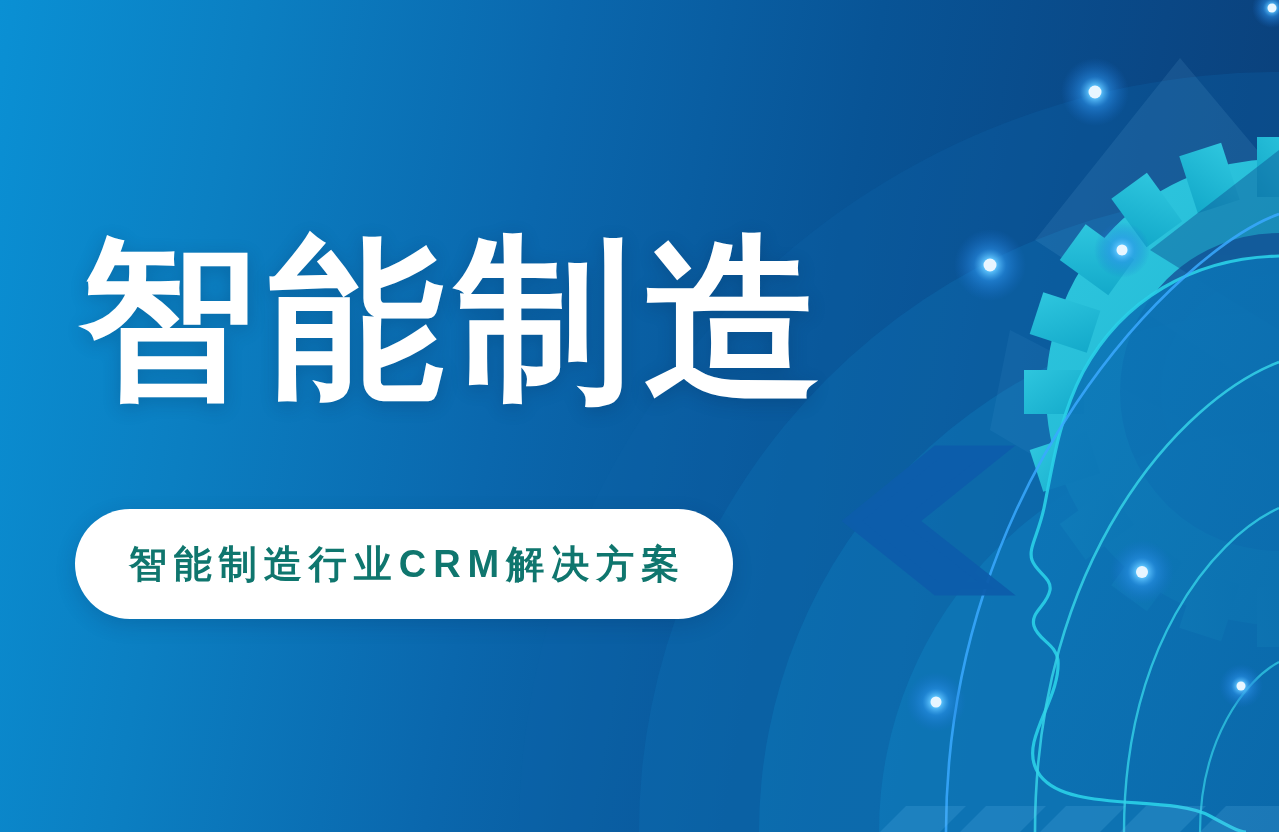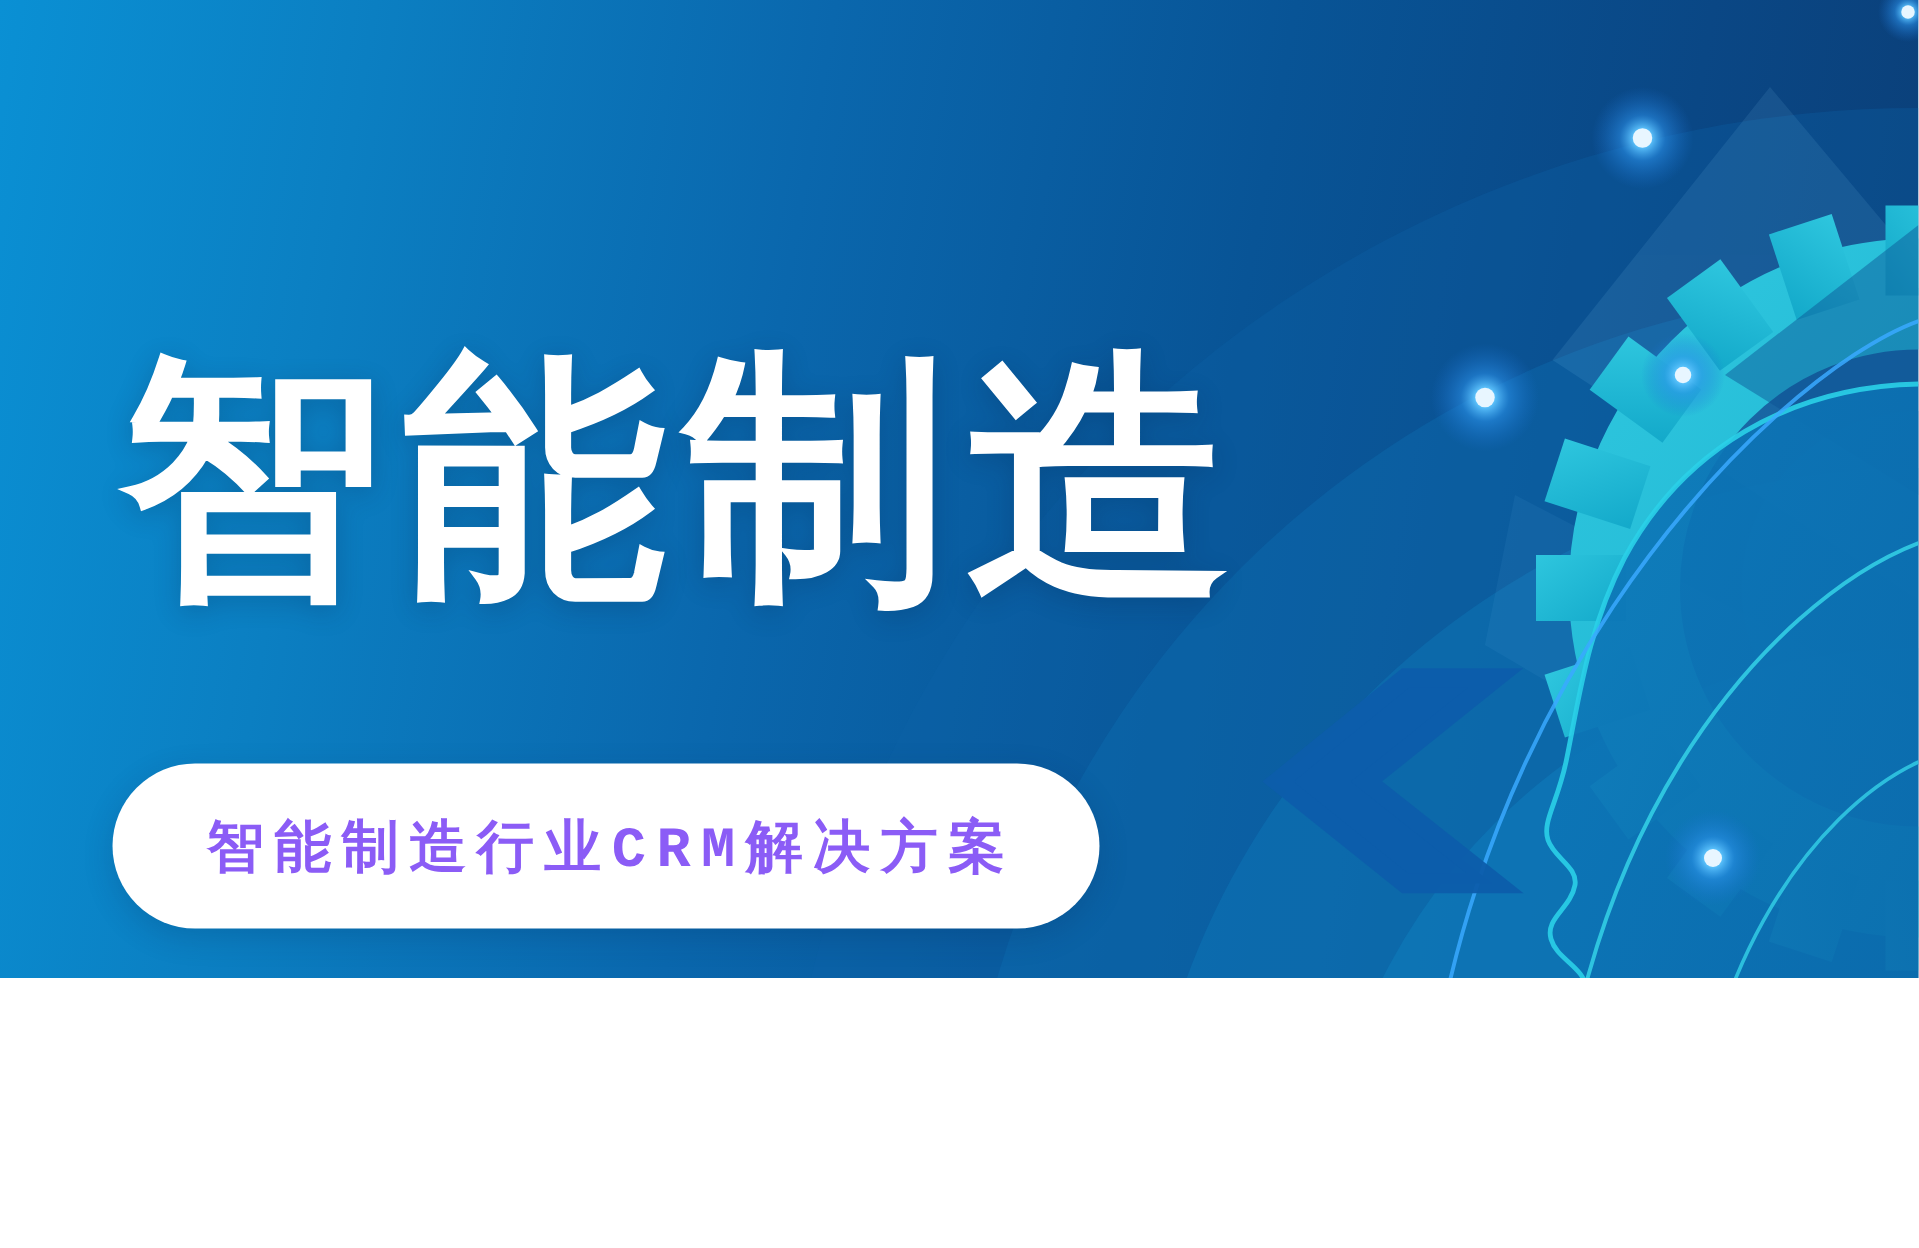--- a/index.html
+++ b/index.html
@@ -7,21 +7,21 @@
     padding: 0;
     background: #ffffff;
   }
   body {
     font-family: "Liberation Sans", sans-serif;
   }
 
   #banner {
     position: relative;
     width: 1279px;
-    height: 652px;
+    height: 832px;
     overflow: hidden;
     background: linear-gradient(100deg, #0a90d4 0%, #0b7fc2 18%, #0a67ad 40%, #085496 62%, #0a4785 82%, #0b3d75 100%);
   }
 
   
   #graphic {
     position: absolute;
     inset: 0;
     width: 1279px;
     height: 832px;
@@ -51,22 +51,22 @@
     width: 658px;
     height: 110px;
     background: #ffffff;
     border-radius: 55px;
     box-shadow: 0 6px 20px rgba(0, 35, 80, 0.18);
     display: flex;
     align-items: center;
     justify-content: center;
   }
   .pill-text {
-    color: #8b5cf6;
-    font-family: Liberation Mono, monospace;
+    color: #0f766e;
+    font-family: Liberation Sans, sans-serif;
     font-weight: 700;
     font-size: 38px;
     letter-spacing: 7px;
     white-space: nowrap;
     padding-left: 7px;
   }
 </style>
 </head>
 <body>
 

